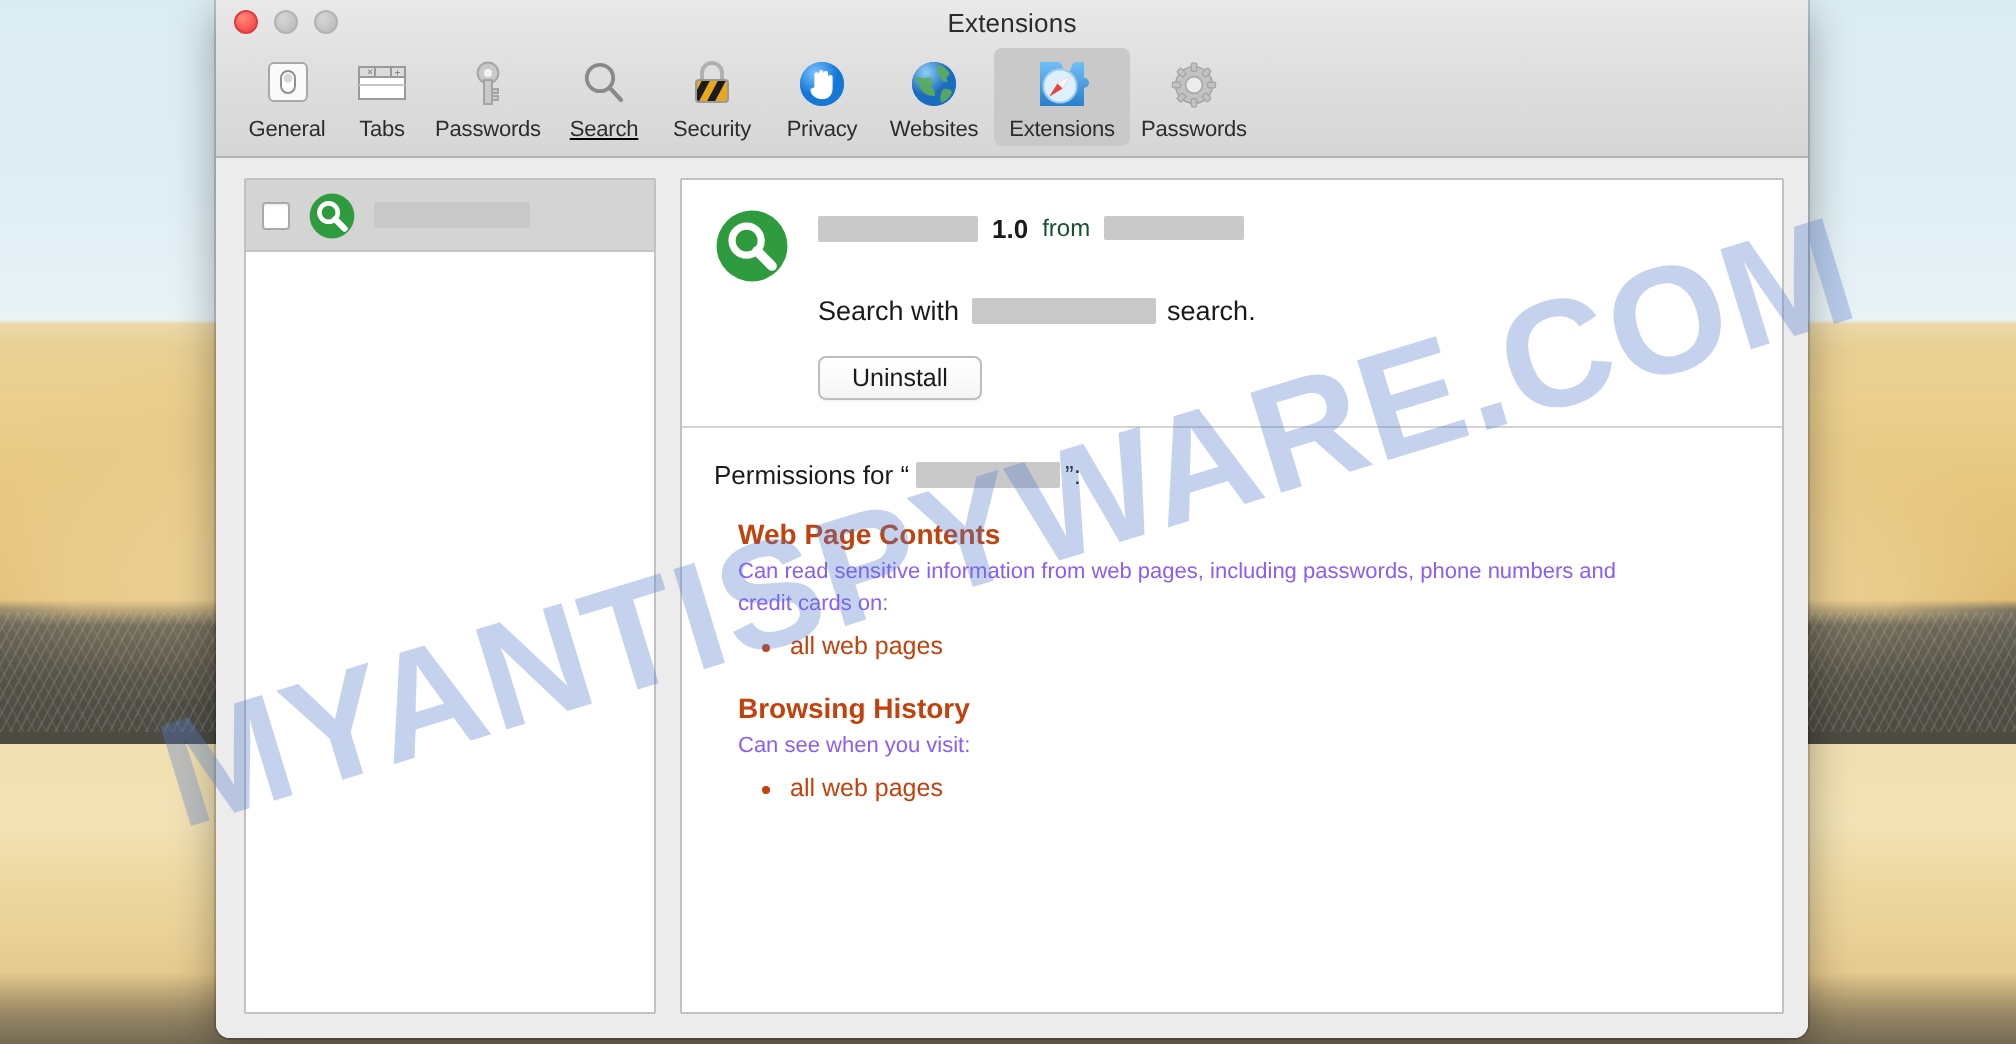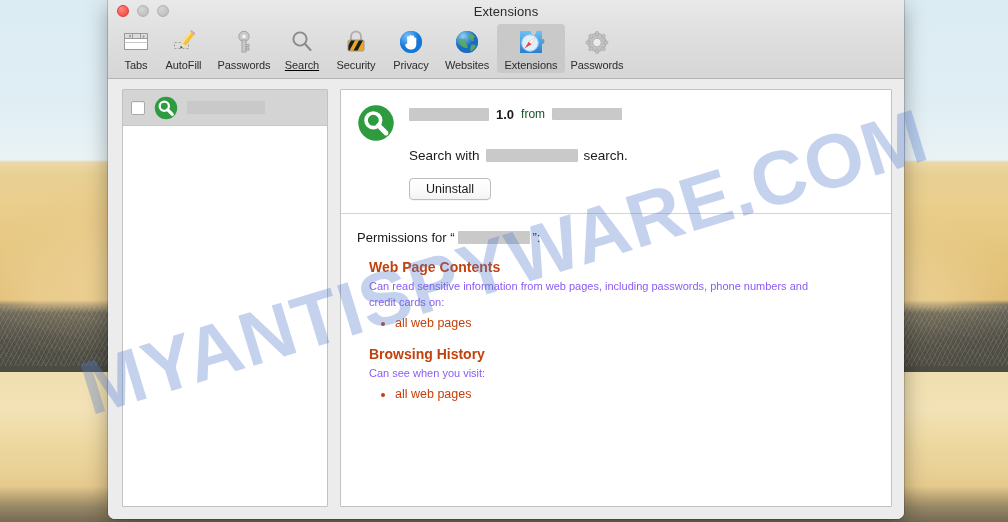--- a/index.html
+++ b/index.html
@@ -262,51 +262,46 @@
       <div id="traffic" data-name="traffic-light-buttons">
         <div class="light close" data-name="close-button"></div>
         <div class="light min" data-name="minimize-button"></div>
         <div class="light max" data-name="zoom-button"></div>
       </div>
       <div id="window-title" data-name="window-title">Extensions</div>
     </div>
 
     <div id="toolbar" data-name="preferences-toolbar">
 
+      <div class="tb-item" data-name="tab-general">
+        <div class="tb-icon" data-name="general-icon">
+          <svg width="26" height="26" viewBox="0 0 26 26">
+            <rect x="3.5" y="2.5" width="19" height="19" rx="2.5" fill="#fafafa" stroke="#a8a8a8"></rect>
+            <rect x="9.5" y="6.5" width="7" height="11" rx="3.5" fill="#ffffff" stroke="#8f8f8f"></rect>
+            <rect x="10.8" y="7.8" width="4.4" height="4.6" rx="2.2" fill="#d8d8d8"></rect>
+          </svg>
+        </div>
+        <div class="tb-label" data-name="tab-general-label">General</div>
+      </div>
 
       <div class="tb-item" data-name="tab-tabs">
         <div class="tb-icon" data-name="tabs-icon">
           <svg width="28" height="26" viewBox="0 0 28 26">
             <rect x="2.5" y="4.5" width="23" height="16" fill="#ffffff" stroke="#9a9a9a"></rect>
             <rect x="2.5" y="4.5" width="23" height="5" fill="#dcdcdc" stroke="#9a9a9a"></rect>
             <line x1="10.5" y1="4.5" x2="10.5" y2="9.5" stroke="#9a9a9a"></line>
             <line x1="18.5" y1="4.5" x2="18.5" y2="9.5" stroke="#9a9a9a"></line>
             <text x="6.6" y="8.6" font-size="5" fill="#6d6d6d" font-family="Liberation Sans, sans-serif">×</text>
             <text x="20.2" y="8.8" font-size="5" fill="#6d6d6d" font-family="Liberation Sans, sans-serif">+</text>
             <line x1="2.5" y1="13.5" x2="25.5" y2="13.5" stroke="#c6c6c6"></line>
           </svg>
         </div>
         <div class="tb-label" data-name="tab-tabs-label">Tabs</div>
       </div>
 
-      <div class="tb-item" data-name="tab-autofill">
-        <div class="tb-icon" data-name="autofill-icon">
-          <svg width="28" height="26" viewBox="0 0 28 26">
-            <rect x="4.5" y="13.5" width="14" height="6" fill="none" stroke="#a0a0a0" stroke-dasharray="2.2 1.8"></rect>
-            <g transform="rotate(38 16 12)">
-              <rect x="13.6" y="1" width="5" height="15" fill="#f3c23b"></rect>
-              <rect x="13.6" y="1" width="1.7" height="15" fill="#ffe08a"></rect>
-              <polygon points="13.6,16 18.6,16 16.1,21.5" fill="#f0dfc0"></polygon>
-              <polygon points="14.9,19 17.4,19 16.1,21.5" fill="#4a4a4a"></polygon>
-              <rect x="13.6" y="0" width="5" height="2" fill="#d9a0c0"></rect>
-            </g>
-          </svg>
-        </div>
-        <div class="tb-label" data-name="tab-autofill-label">AutoFill</div>
-      </div>
 
       <div class="tb-item" data-name="tab-passwords">
         <div class="tb-icon" data-name="passwords-icon">
           <svg width="26" height="26" viewBox="0 0 26 26">
             <circle cx="13" cy="7.5" r="5.2" fill="#c9c9c9" stroke="#a4a4a4"></circle>
             <circle cx="13" cy="7.5" r="2" fill="#f2f2f2"></circle>
             <rect x="11" y="11" width="4" height="12" fill="#c9c9c9" stroke="#a4a4a4"></rect>
             <rect x="15" y="15.5" width="3" height="2" fill="#c9c9c9" stroke="#a4a4a4"></rect>
             <rect x="15" y="19" width="3" height="2" fill="#c9c9c9" stroke="#a4a4a4"></rect>
           </svg>

